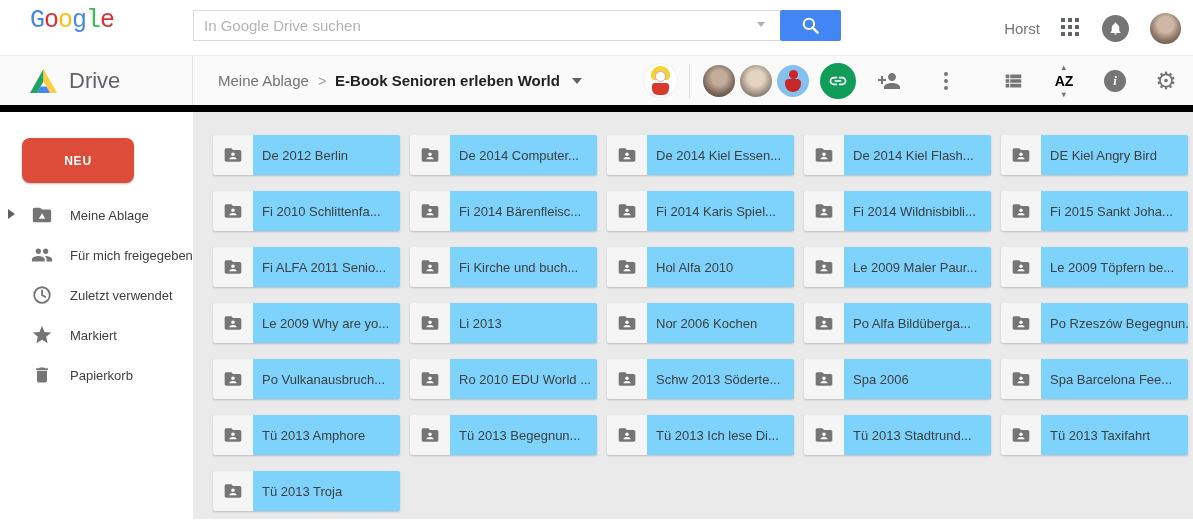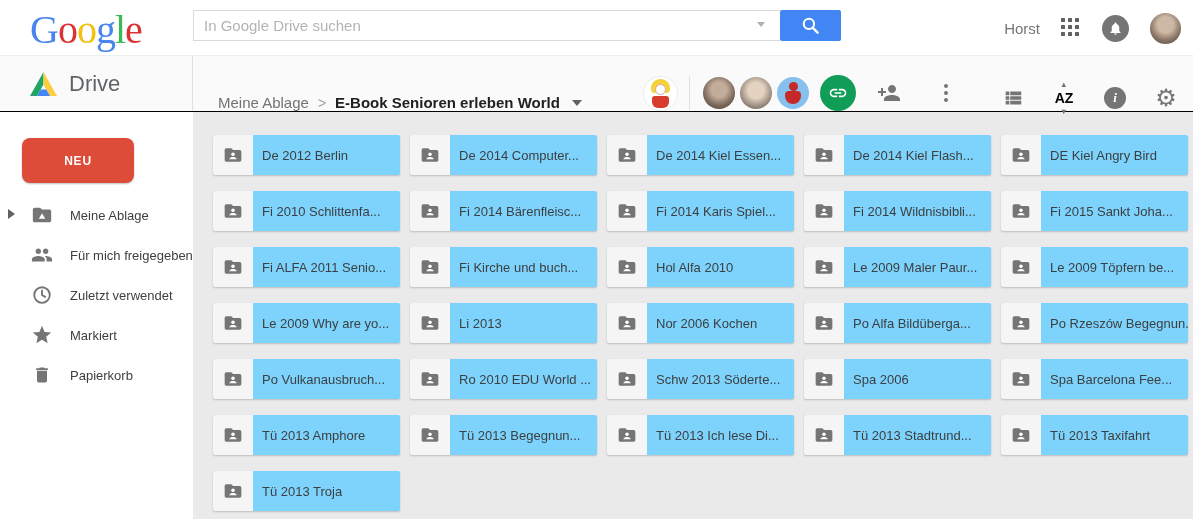--- a/index.html
+++ b/index.html
@@ -2,22 +2,22 @@
 <html><head>
 <meta charset="utf-8">
 <title>Google Drive</title>
 <style>
   * { margin:0; padding:0; box-sizing:border-box; }
   html,body { width:1193px; height:520px; overflow:hidden;
     font-family:"Liberation Sans", sans-serif; background:#fff; }
 
   
   .topbar { height:56px; background:#fff; position:relative; border-bottom:1px solid #ededed; }
-  .glogo { position:absolute; left:30px; top:6px; font-family:Liberation Serif, serif;
-    font-size:40px; letter-spacing:-1px; cursor:pointer; }
+  .glogo { position:absolute; left:30px; top:6px; font-family:Liberation Mono, monospace;
+    font-size:25px; letter-spacing:-1px; cursor:pointer; }
   .searchwrap { position:absolute; left:193px; top:10px; display:flex; }
   .searchbox { width:587px; height:31px; border:1px solid #d9d9d9; border-right:none;
     padding:0 28px 0 10px; font-size:15px; color:#333; outline:none; background:#fff; }
   .searchbox::placeholder { color:#b4b4b4; }
   .search-caret { position:absolute; right:76px; top:12px; width:0; height:0;
     border-left:4px solid transparent; border-right:4px solid transparent;
     border-top:5px solid #b0b0b0; cursor:pointer; }
   .searchbtn { width:61px; height:31px; background:#4285f4; border:none; border-radius:2px;
     display:flex; align-items:center; justify-content:center; cursor:pointer; }
   .top-right { position:absolute; right:12px; top:0; height:56px; display:flex;
@@ -25,22 +25,22 @@
   .username { font-size:15px; color:#757575; cursor:pointer; }
   .apps-grid { width:20px; height:20px; display:grid; cursor:pointer;
     grid-template-columns:repeat(3,4px); grid-template-rows:repeat(3,4px); gap:3px; }
   .apps-grid span { background:#5f6368; border-radius:0.5px; }
   .bellwrap { width:27px; height:27px; border-radius:50%; background:#757575;
     display:flex; align-items:center; justify-content:center; cursor:pointer; }
   .avatar { width:31px; height:31px; border-radius:50%; cursor:pointer;
     background:radial-gradient(circle at 50% 38%, #cdb8a5 0 32%, #8a7566 62%, #4e443c 100%); }
 
   
-  .drivebar { height:56px; background:#fafafa; border-bottom:1px solid #000000;
-    display:flex; align-items:flex-end; position:relative; }
+  .drivebar { height:56px; background:#fafafa; border-bottom:7px solid #000000;
+    display:flex; align-items:center; position:relative; }
   .drive-left { width:193px; height:100%; display:flex; align-items:center;
     padding-left:30px; border-right:1px solid #e0e0e0; cursor:pointer; }
   .drive-name { font-size:22px; color:#5f6368; margin-left:12px; }
   .crumbs { display:flex; align-items:center; margin-left:25px; gap:9px; flex:0 0 auto; }
   .crumb-parent { font-size:15px; color:#737373; cursor:pointer; }
   .crumb-sep { font-size:14px; color:#9e9e9e; }
   .crumb-current { font-size:15px; font-weight:700; color:#212121; cursor:pointer; }
   .crumb-caret { width:0; height:0; border-left:5px solid transparent; margin-left:3px;
     border-right:5px solid transparent; border-top:6px solid #616161; cursor:pointer; }
   .share-cluster { display:flex; align-items:center; margin-left:auto; gap:5px; }

